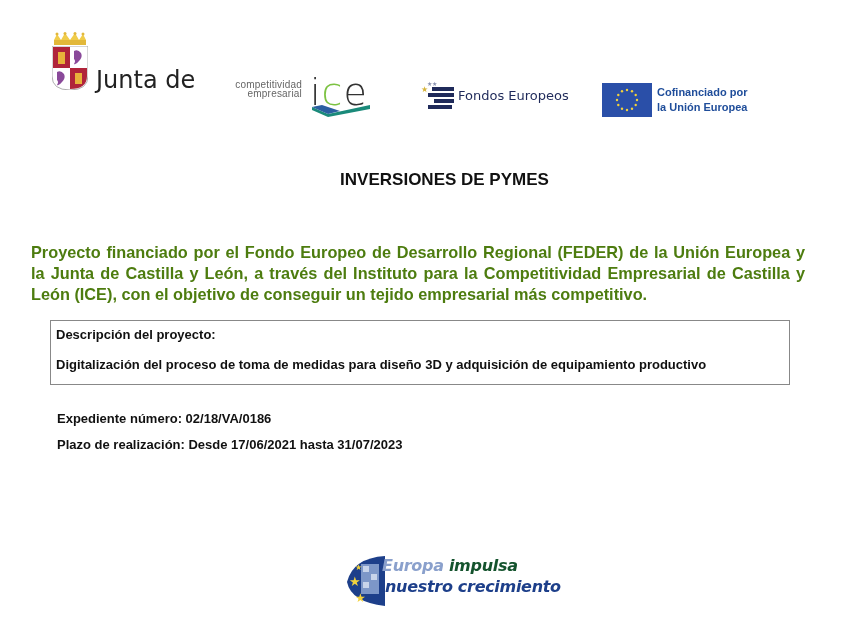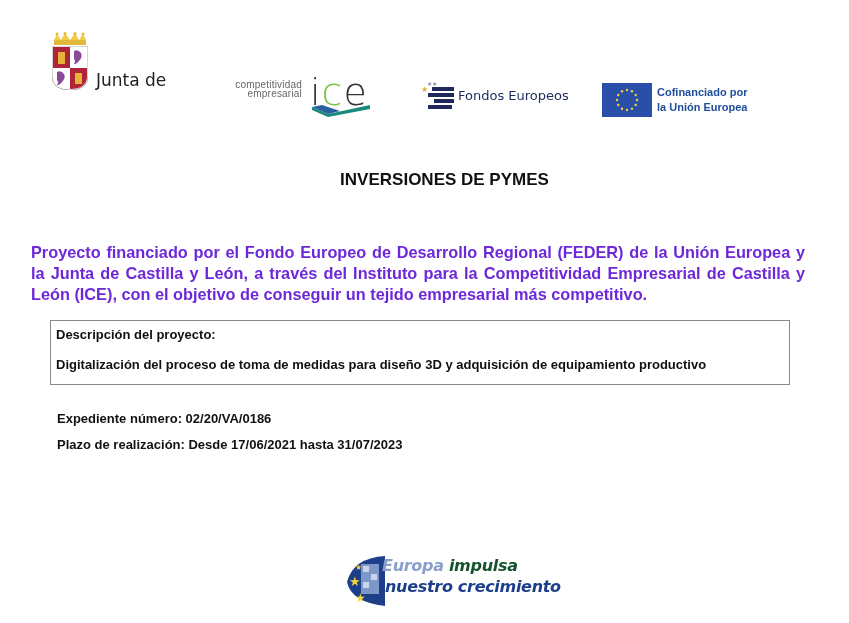--- a/index.html
+++ b/index.html
@@ -4,42 +4,42 @@
 <style>
   html, body { margin:0; padding:0; }
   body { width:849px; height:623px; background:#ffffff; position:relative; overflow:hidden;
          font-family:"Liberation Sans", sans-serif; color:#111; }
   .abs { position:absolute; }
 
   
   .jcyl { left:38px; top:30px; width:150px; height:85px; }
   .jcyl .shield { left:14px; top:16px; width:36px; height:44px; }
   .jcyl .crown { left:14px; top:2px; width:36px; height:14px; }
-  .jcyl .t1 { left:58px; top:40px; font-family:"DejaVu Sans", sans-serif; font-size:17px; color:#222; line-height:20px; white-space:nowrap; }
+  .jcyl .t1 { left:58px; top:40px; font-family:"DejaVu Sans", sans-serif; font-size:24px; color:#222; line-height:20px; white-space:nowrap; }
   .jcyl .t2 { left:2px; top:62px; font-family:"DejaVu Sans", sans-serif; font-size:19px; color:#222; line-height:20px; white-space:nowrap; }
 
   
   .ice { left:226px; top:62px; width:160px; height:60px; }
   .ice .sub { left:0; top:18px; font-size:10px; color:#666; line-height:9px; text-align:right; width:76px; letter-spacing:0.2px; }
   .ice .word { left:84px; top:-2px; font-family:"DejaVu Sans", sans-serif; font-size:38px; font-weight:300; color:#333; letter-spacing:1px; line-height:40px;margin-top:12px; }
   .ice .word .c { color:#7cc242; }
   .ice .swoosh { left:84px; top:40px; width:62px; height:16px; }
 
   
   .fe { left:418px; top:78px; width:160px; height:36px; }
   .fe .txt { left:40px; top:10px; font-family:"DejaVu Sans", sans-serif; font-size:13px; color:#1f2a5a; white-space:nowrap; }
 
   
   .eu { left:600px; top:81px; width:170px; height:40px; }
   .eu .flag { left:2px; top:2px; width:50px; height:34px; background:#2a4fa8; }
   .eu .txt { left:57px; top:4px; font-size:11px; font-weight:bold; color:#1f4d9a; line-height:15px; white-space:nowrap; }
 
   .title { left:0; width:849px; top:170px; text-align:center; font-size:17px; font-weight:bold; color:#111;margin-left:20px; }
 
-  .para { left:31px; top:242px; width:774px; font-size:16.3px; font-weight:bold; line-height:21px; text-align:justify; color:#6d28d9; }
+  .para { left:31px; top:242px; width:774px; font-size:16.3px; font-weight:bold; line-height:21px; text-align:justify; color:#4d7c0f; }
 
   .box { left:50px; top:320px; width:738px; height:63px; border:1px solid #888; }
   .box .lbl { left:5px; top:6px; font-size:13px; font-weight:bold; white-space:nowrap; }
   .box .val { left:5px; top:36px; font-size:13px; font-weight:bold; white-space:nowrap; }
 
   .exp { left:57px; top:411px; font-size:13px; font-weight:bold; white-space:nowrap; }
   .plazo { left:57px; top:437px; font-size:13px; font-weight:bold; white-space:nowrap; }
 
   
   .eip { left:345px; top:552px; width:200px; height:56px; }
@@ -124,21 +124,21 @@
 
 <div class="abs title">INVERSIONES DE PYMES</div>
 
 <div class="abs para">Proyecto financiado por el Fondo Europeo de Desarrollo Regional (FEDER) de la Unión Europea y la Junta de Castilla y León, a través del Instituto para la Competitividad Empresarial de Castilla y León (ICE), con el objetivo de conseguir un tejido empresarial más competitivo.</div>
 
 <div class="abs box">
   <div class="abs lbl">Descripción del proyecto:</div>
   <div class="abs val">Digitalización del proceso de toma de medidas para diseño 3D y adquisición de equipamiento productivo</div>
 </div>
 
-<div class="abs exp">Expediente número: 02/20/VA/0186</div>
+<div class="abs exp">Expediente número: 02/18/VA/0186</div>
 <div class="abs plazo">Plazo de realización: Desde 17/06/2021 hasta 31/07/2023</div>
 
 <div class="abs eip">
   <svg class="abs seal" viewBox="0 0 40 52">
     <path d="M40 2 Q8 4 2 28 Q6 48 40 52 Z" fill="#1d3f8a"></path>
     <rect x="16" y="10" width="18" height="30" fill="#7d97c8"></rect>
     <rect x="18" y="12" width="6" height="6" fill="#c8d4ea"></rect>
       <rect x="26" y="20" width="6" height="6" fill="#c8d4ea"></rect>
     <rect x="18" y="28" width="6" height="6" fill="#c8d4ea"></rect>
     <text x="4" y="32" font-size="13" fill="#f2d23c">★</text>

